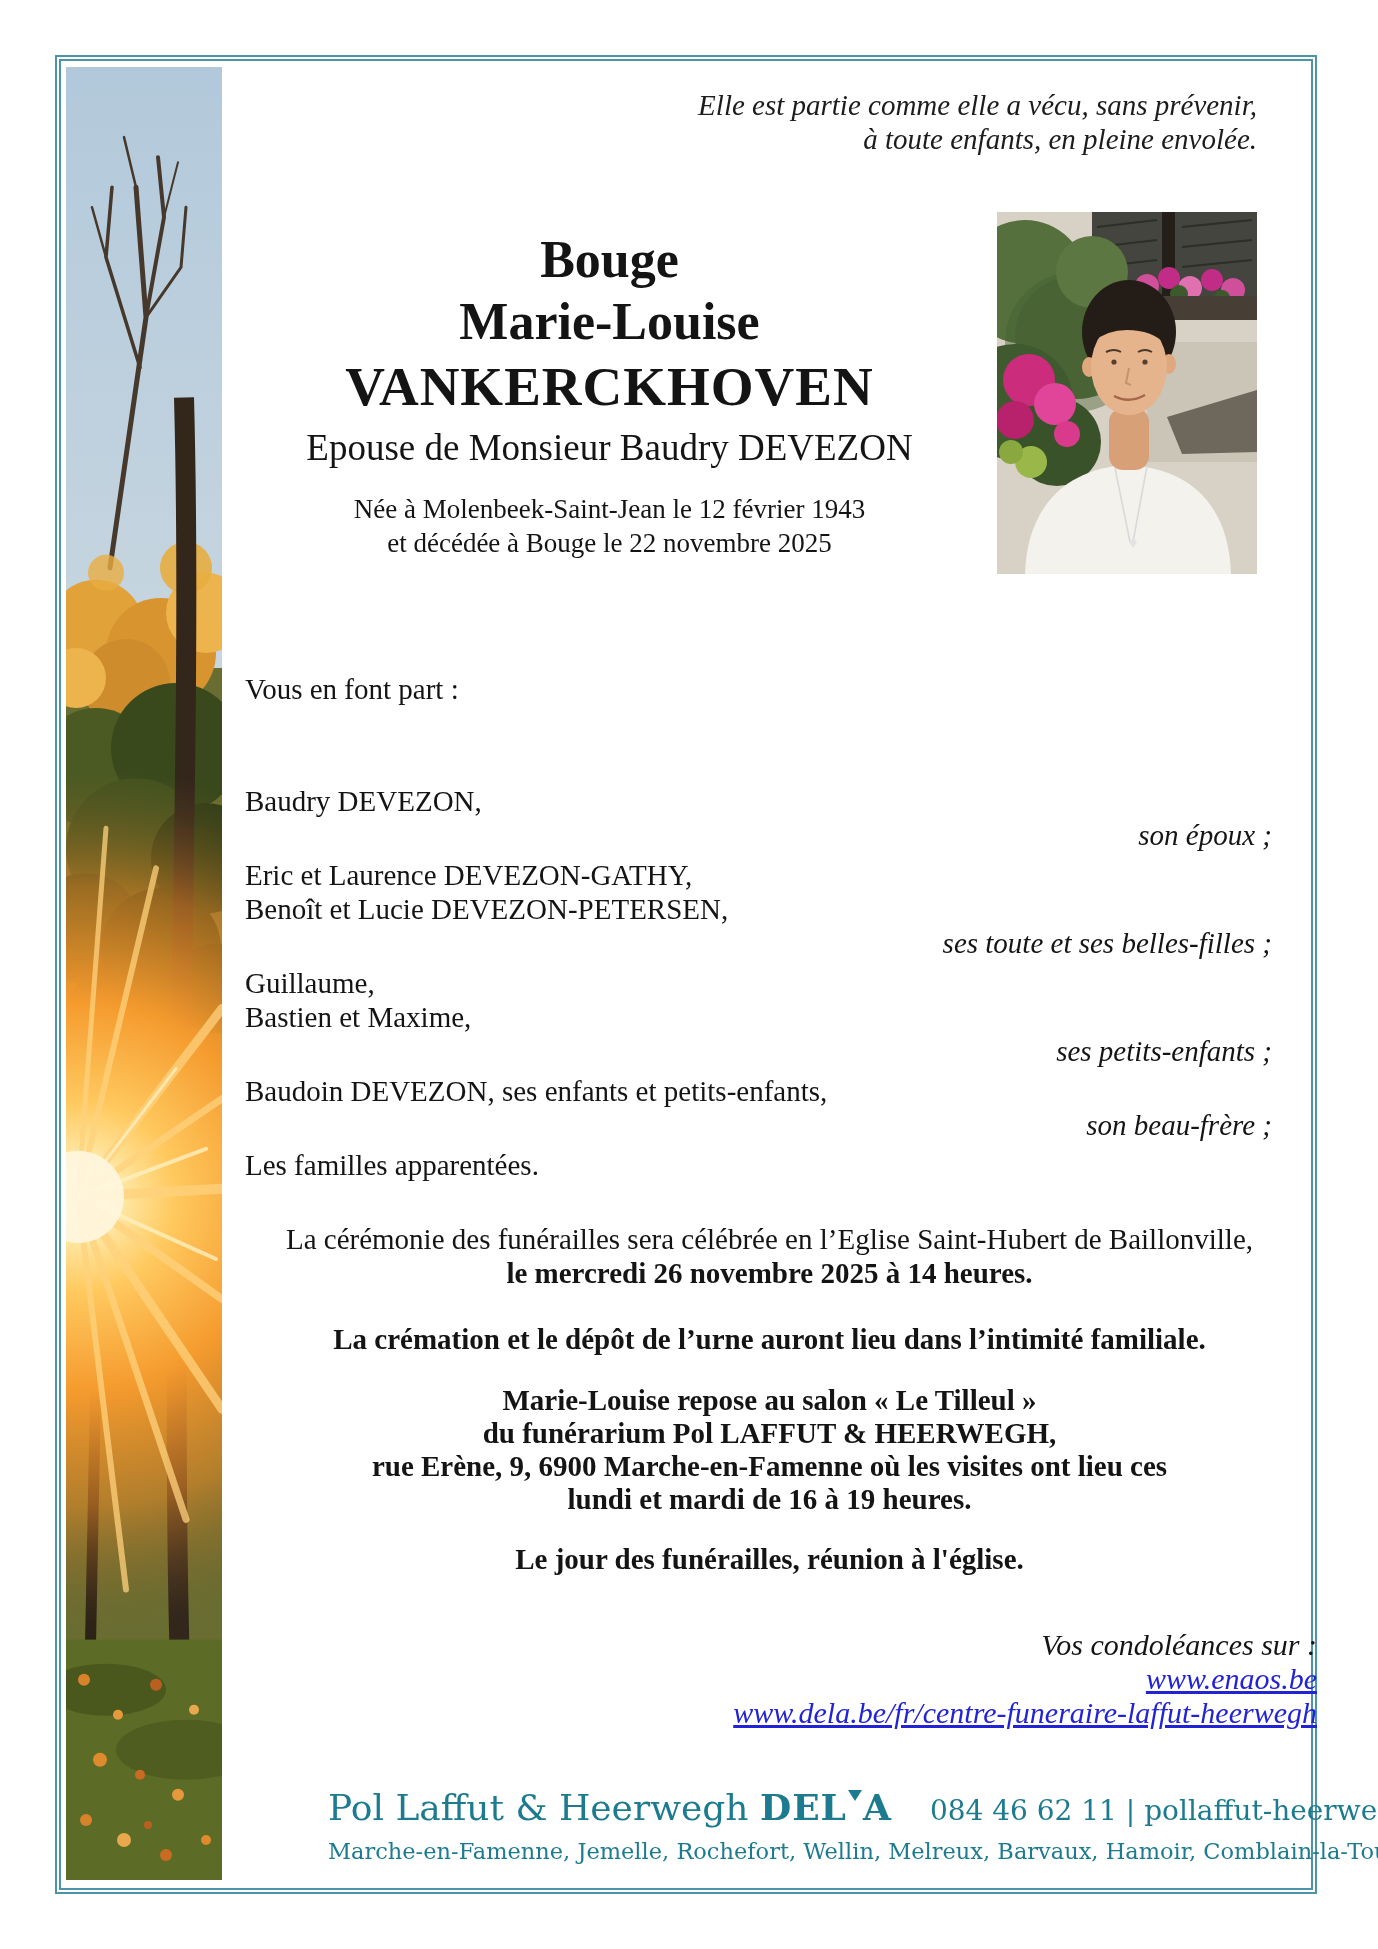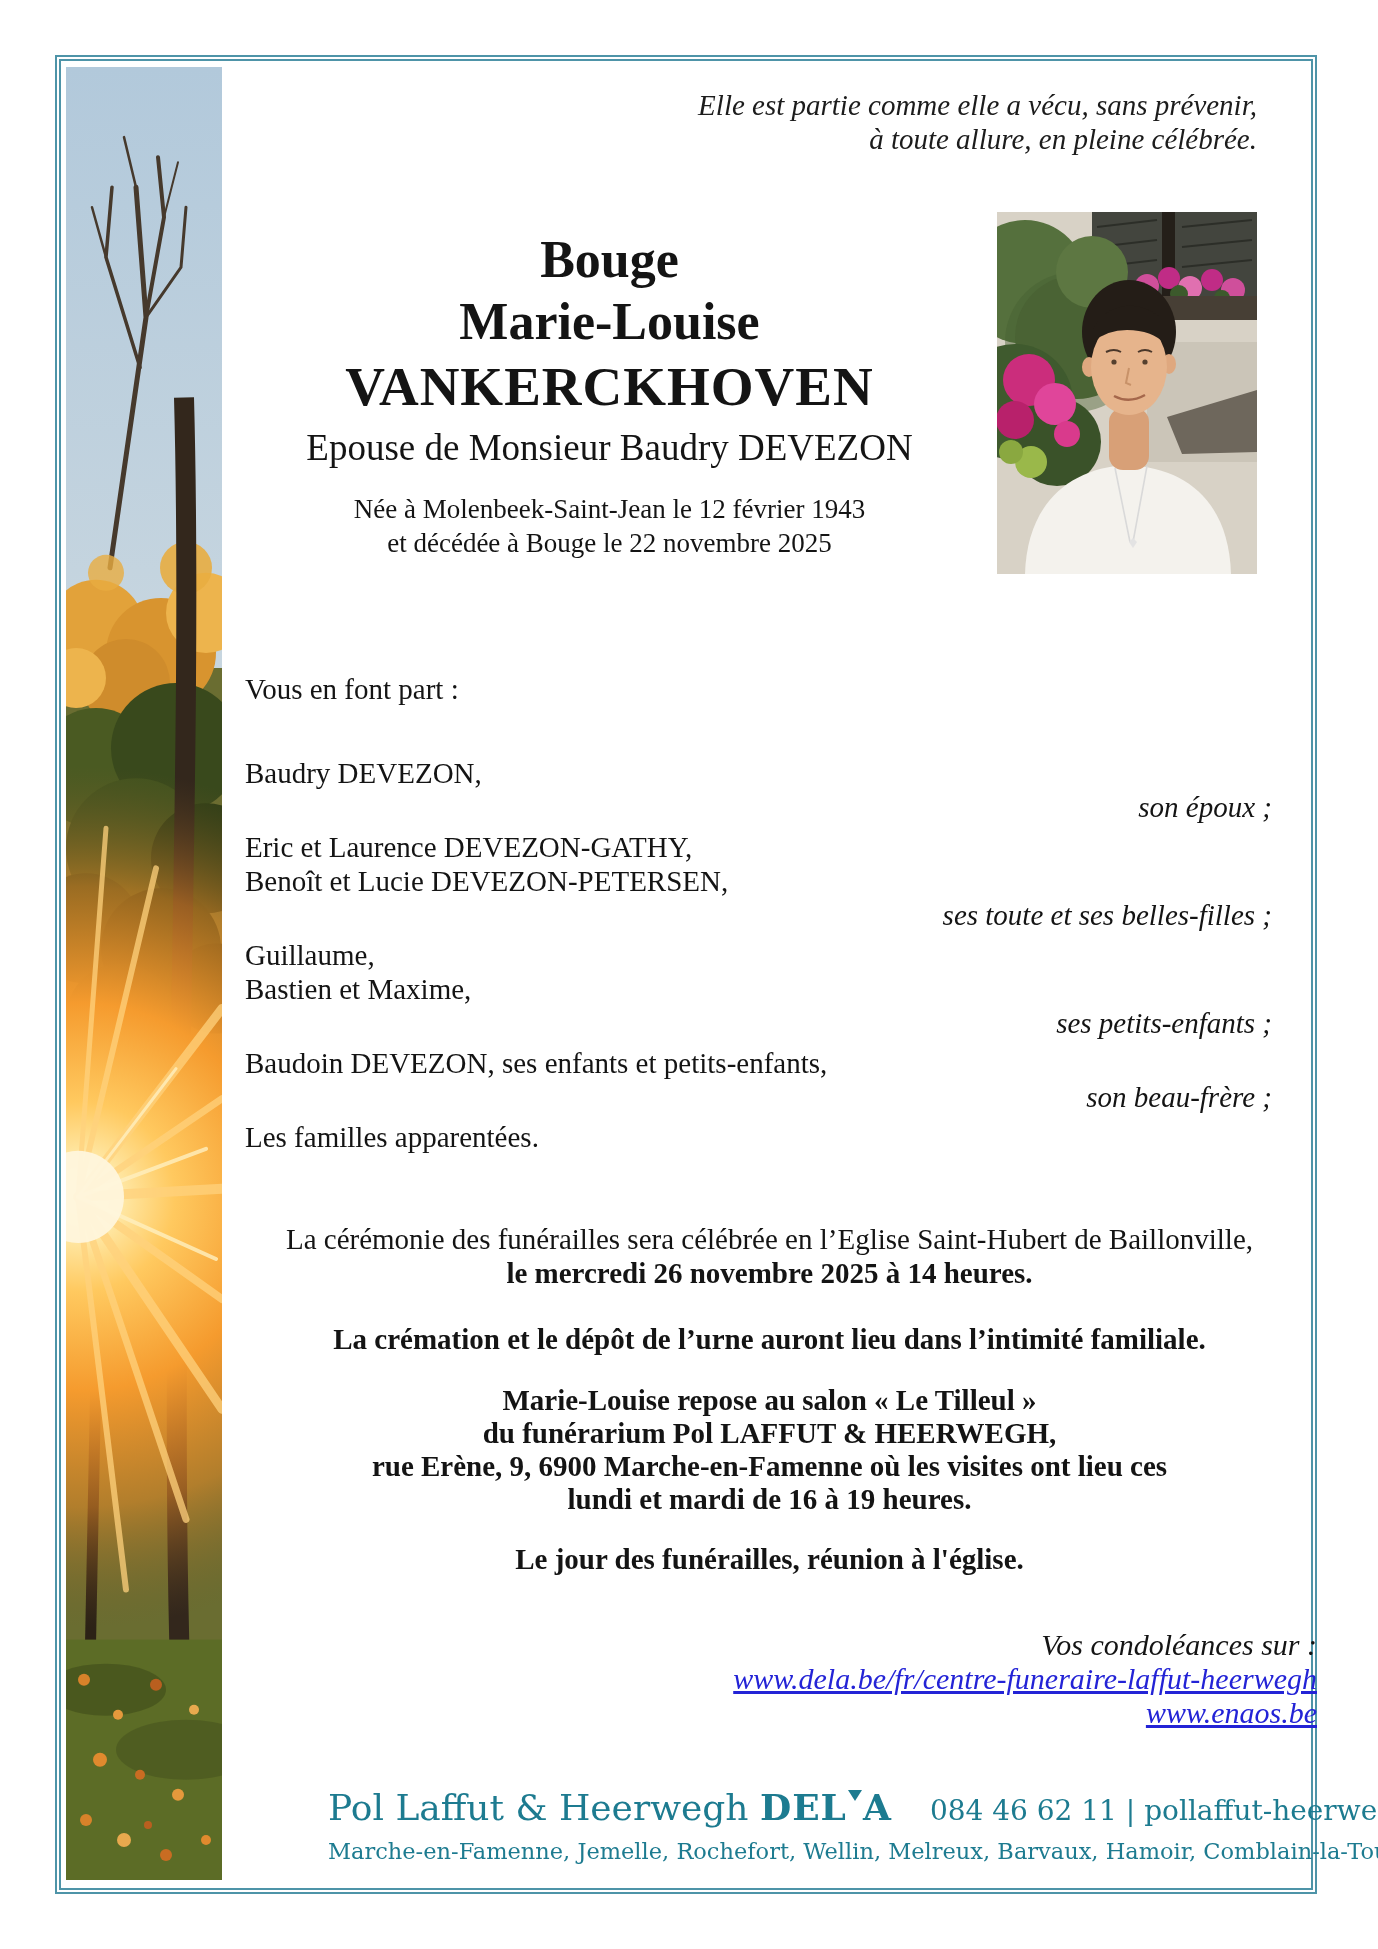--- a/index.html
+++ b/index.html
@@ -29,21 +29,21 @@
   .t-birth{font-size:27px;line-height:34px;margin-top:20px;}
   .t-death{font-size:27px;line-height:34px;}
   .photo{
     position:absolute;left:997px;top:212px;width:260px;height:362px;overflow:hidden;
   }
   .photo svg{display:block;width:100%;height:100%;}
   .family{
     position:absolute;left:222px;top:672px;width:1095px;box-sizing:border-box;
     padding:0 45px 0 23px;font-size:29px;line-height:34px;
   }
-  .family .intro{margin-bottom:50px;}
+  .family .intro{margin-bottom:78px;}
   .fam-names{margin-top:6px;}
   .fam-relation{text-align:right;font-style:italic;}
   .ceremony{
     position:absolute;left:222px;top:1222px;width:1095px;text-align:center;
     font-size:29px;line-height:34px;
   }
   .bold{font-weight:bold;}
   .gap32{margin-top:32px;}
   .gap26{margin-top:26px;}
   .repose{margin-top:28px;line-height:33px;}
@@ -161,21 +161,21 @@
       <circle cx="58" cy="1770" r="7" fill="#e8a94e"></circle>
       <circle cx="100" cy="1785" r="6" fill="#c96c22"></circle>
       <circle cx="140" cy="1770" r="5" fill="#e08a2e"></circle>
       <circle cx="82" cy="1755" r="4" fill="#b95f1f"></circle>
     </g>
   </svg>
 </div>
 
 <div class="quote">
   <div>Elle est partie comme elle a vécu, sans prévenir,</div>
-  <div>à toute allure, en pleine célébrée.</div>
+  <div>à toute enfants, en pleine envolée.</div>
 </div>
 
 <div class="titles">
   <div class="t-madame">Bouge</div>
   <div class="t-first">Marie-Louise</div>
   <div class="t-last">VANKERCKHOVEN</div>
   <div class="t-spouse">Epouse de Monsieur Baudry DEVEZON</div>
   <div class="t-birth">Née à Molenbeek-Saint-Jean le 12 février 1943</div>
   <div class="t-death">et décédée à Bouge le 22 novembre 2025</div>
 </div>
@@ -275,22 +275,22 @@
     <div>Marie-Louise repose au salon « Le Tilleul »</div>
     <div>du funérarium Pol LAFFUT &amp; HEERWEGH,</div>
     <div>rue Erène, 9, 6900 Marche-en-Famenne où les visites ont lieu ces</div>
     <div>lundi et mardi de 16 à 19 heures.</div>
   </div>
   <div class="bold gap26">Le jour des funérailles, réunion à l'église.</div>
 </div>
 
 <div class="condolences">
   <div>Vos condoléances sur :</div>
+  <div><a>www.enaos.be</a></div>
   <div><a>www.dela.be/fr/centre-funeraire-laffut-heerwegh</a></div>
-  <div><a>www.enaos.be</a></div>
 </div>
 
 <div class="footer">
   <div class="logo-row">
     <div class="brand"><span>Pol Laffut &amp; Heerwegh</span>&nbsp;<span class="dela"><span>DEL</span><span class="tri"></span><span>A</span></span></div>
     <div class="contact">084 46 62 11 | pollaffut-heerwegh@dela.be</div>
   </div>
   <div class="cities">Marche-en-Famenne, Jemelle, Rochefort, Wellin, Melreux, Barvaux, Hamoir, Comblain-la-Tour, Anthisnes, Comblain-au-Pont</div>
 </div>
 

